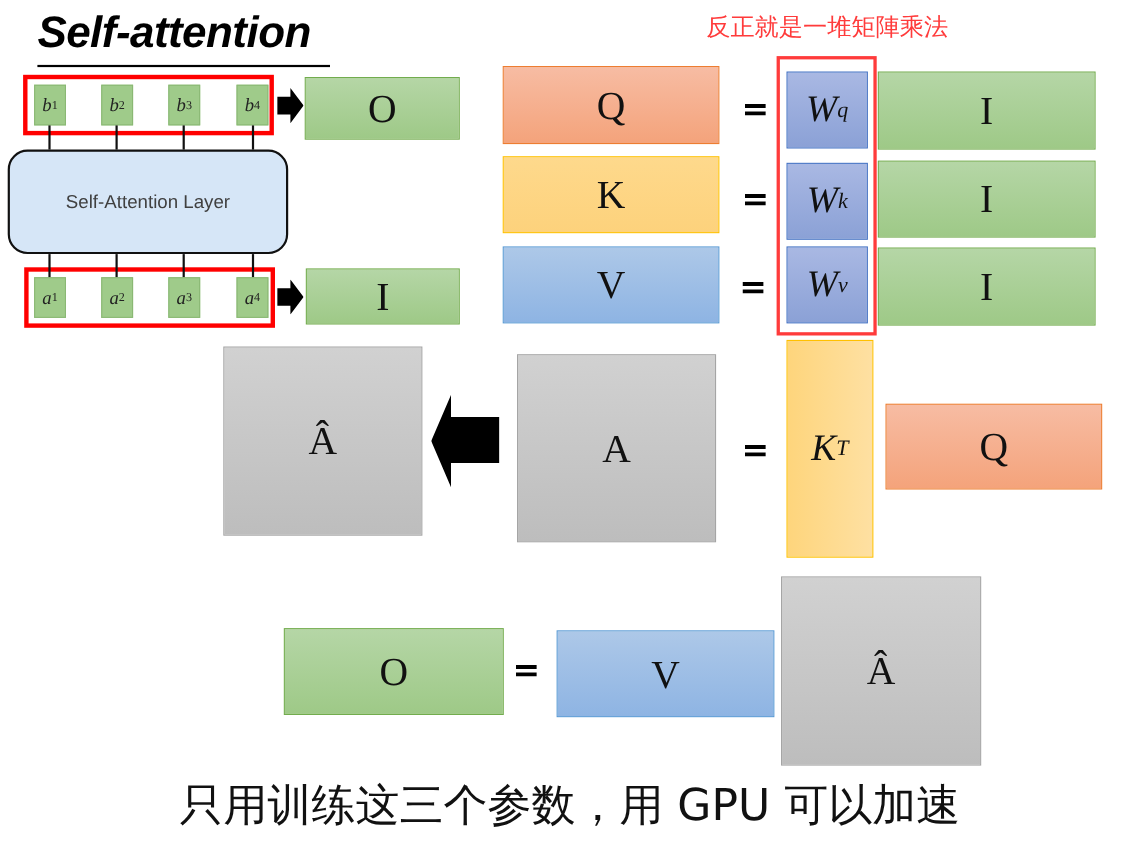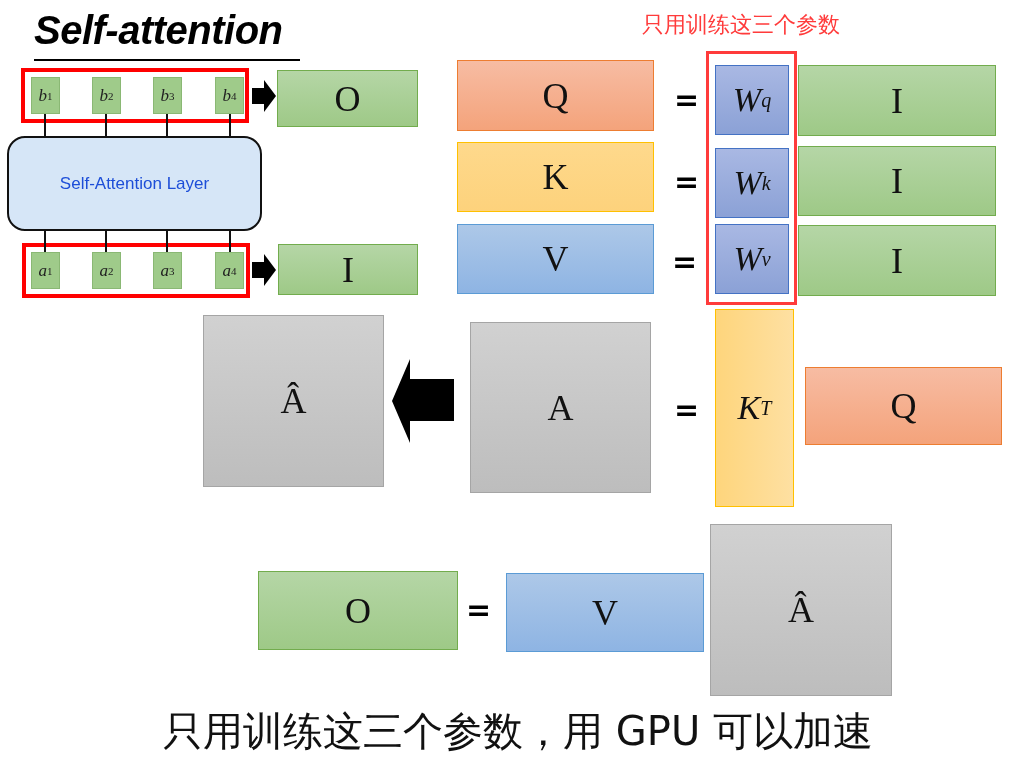--- a/index.html
+++ b/index.html
@@ -15,36 +15,36 @@
   .orange { background:linear-gradient(#f7bca3,#f4a37b); border:1.5px solid #ed7d31; }
   .yellow { background:linear-gradient(#fed98c,#fdd27c); border:1.5px solid #ffc000; }
   .blue { background:linear-gradient(#adc8e8,#8eb4e3); border:1.5px solid #5b9bd5; }
   .wblue { background:linear-gradient(#a9b8e3,#8ba1d6); border:1.5px solid #4472c4; }
   .gray { background:linear-gradient(#d1d1d1,#bdbdbd); border:1.5px solid #a5a5a5; }
   .kt { background:linear-gradient(90deg,#fed57c,#fee0a2); border:1.5px solid #ffc000; }
 
   .small-vec { width:29px; height:37px; background:#9fcb8a; border:1px solid #8ab874; font-family:"Liberation Serif", serif; font-style:italic; font-size:17px; color:#222; }
   .small-vec sup { font-size:11px; font-style:normal; }
   .redbox { border:4px solid #ff0000; }
-  .layer { left:7px; top:136px; width:255px; height:95px; border:2px solid #111; border-radius:18px; background:#d6e6f7; font-size:17px; color:#1d4ed8;text-align:center; }
+  .layer { left:7px; top:136px; width:255px; height:95px; border:2px solid #111; border-radius:18px; background:#d6e6f7; font-size:17px; color:#404040;text-align:center; }
   .vline { width:1.5px; background:#111; }
   .big-label { font-size:36px; color:#111; }
   .eq { font-size:30px; font-weight:bold; color:#000; font-family:"DejaVu Sans", sans-serif; }
   .red-note { left:642px; top:10px; font-size:22px; color:#ff3b3b; }
   .wtext { font-family:"Liberation Serif", serif; font-style:italic; font-size:34px; color:#111; }
   .wtext sup { font-size:20px; }
   .bottom-text { left:0; width:1036px; top:704px; text-align:center; font-size:40px; color:#111; font-family:"DejaVu Sans", sans-serif; }
 </style>
 </head>
 <body>
 
 <div class="abs title">Self-attention</div>
 <div class="abs title-underline"></div>
 
-<div class="abs red-note">只用训练这三个参数</div>
+<div class="abs red-note">反正就是一堆矩陣乘法</div>
 
 <div class="abs redbox" style="left:21px;top:68px;width:228px;height:55px;"></div>
 <div class="abs redbox" style="left:22px;top:243px;width:228px;height:55px;"></div>
 
 <div class="abs small-vec center" style="left:31px;top:77px;">
     <span>b</span>
     <sup>1</sup>
   </div>
 <div class="abs small-vec center" style="left:92px;top:77px;">
     <span>b</span>

